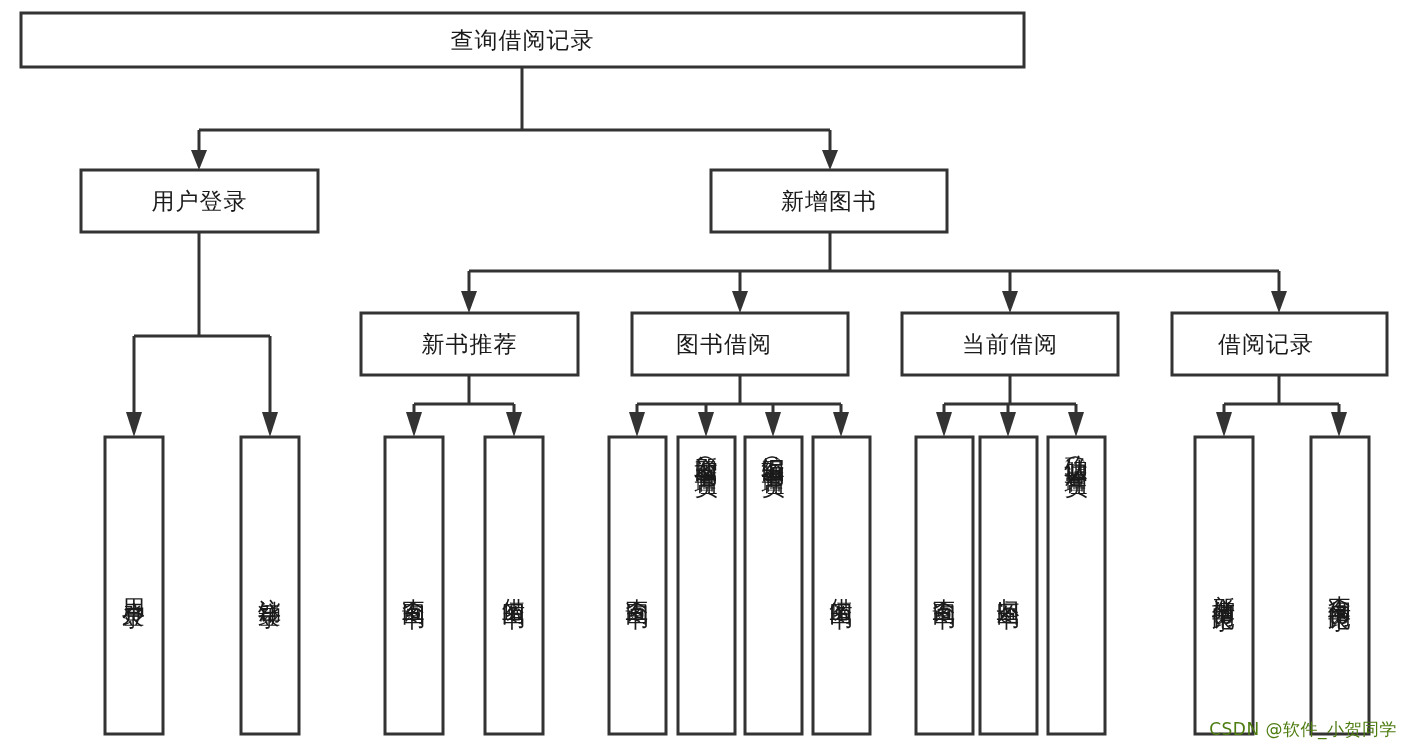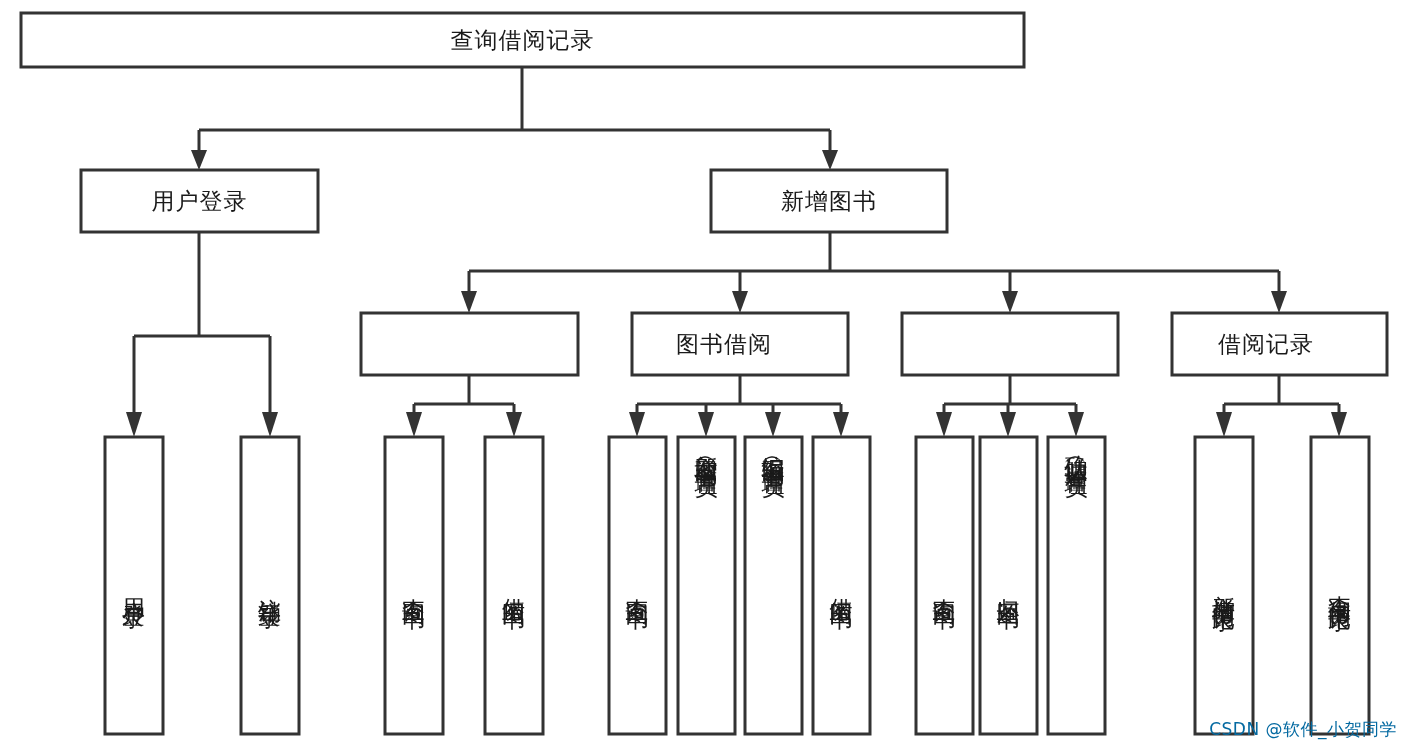--- a/index.html
+++ b/index.html
@@ -72,21 +72,21 @@
     color: #1a1a1a;
     letter-spacing: 1px;
     white-space: nowrap;
   }
   .watermark {
     position: absolute;
     right: 8px;
     bottom: 6px;
     font-family: "DejaVu Sans", "Liberation Sans", sans-serif;
     font-size: 17px;
-    color: #0369a1;
+    color: #4d7c0f;
     letter-spacing: 0.5px;
     white-space: nowrap;
     pointer-events: none;
   }
 </style>
 </head>
 <body>
 
 <div id="diagram-root">
 
@@ -189,23 +189,29 @@
     <span class="hlabel-text">查询借阅记录</span>
   </div>
 
   <div class="hlabel-wrap" style="left:81px; top:170px; width:237px; height:62px;">
     <span class="hlabel-text">用户登录</span>
   </div>
   <div class="hlabel-wrap" style="left:711px; top:170px; width:236px; height:62px;">
     <span class="hlabel-text">新增图书</span>
   </div>
 
+  <div class="hlabel-wrap" style="left:361px; top:313px; width:217px; height:62px;">
+    <span class="hlabel-text">新书推荐</span>
+  </div>
   <div class="hlabel-wrap" style="left:632px; top:313px; width:184px; height:62px;">
     <span class="hlabel-text">图书借阅</span>
   </div>
+  <div class="hlabel-wrap" style="left:902px; top:313px; width:216px; height:62px;">
+    <span class="hlabel-text">当前借阅</span>
+  </div>
   <div class="hlabel-wrap" style="left:1172px; top:313px; width:188px; height:62px;">
     <span class="hlabel-text">借阅记录</span>
   </div>
 
   <div class="vlabel-wrap" style="left:105px; top:437px; width:58px; height:297px;">
     <span class="vlabel-text">用户登录</span>
   </div>
   <div class="vlabel-wrap" style="left:241px; top:437px; width:58px; height:297px;">
     <span class="vlabel-text">注销登录</span>
   </div>

